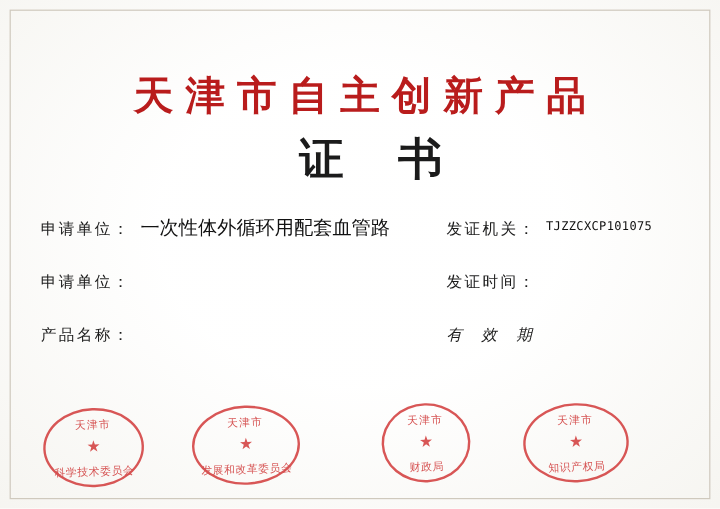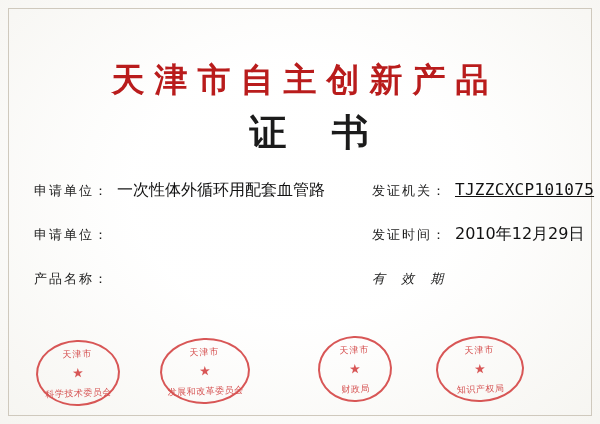--- a/index.html
+++ b/index.html
@@ -99,23 +99,22 @@
   .value {
     font-family: "DejaVu Sans", sans-serif;
     font-size: 16px;
     color: #111111;
     margin-left: 8px;
     line-height: 15px;
     white-space: nowrap;
   }
   .value.mono {
     font-family: "DejaVu Sans Mono", monospace;
-    font-size: 16px;
+    font-size: 10px;
     letter-spacing: 0.3px;
-    text-decoration: underline;
   }
   .value .line2 {
     display: block;
   }
 
   
   .seals {
     position: absolute;
     left: 0;
     right: 0;
@@ -192,21 +191,20 @@
         <span class="value mono">TJZZCXCP101075</span>
       </div>
     </div>
 
     <div class="field-row">
       <div class="col-left">
         <span class="label">申请单位：</span>
       </div>
       <div class="col-right">
         <span class="label">发证时间：</span>
-        <span class="value">2010年12月29日</span>
       </div>
     </div>
 
     <div class="field-row">
       <div class="col-left">
         <span class="label">产品名称：</span>
         <span class="value"></span>
       </div>
       <div class="col-right">
         <span class="label wide">有 效 期</span>

